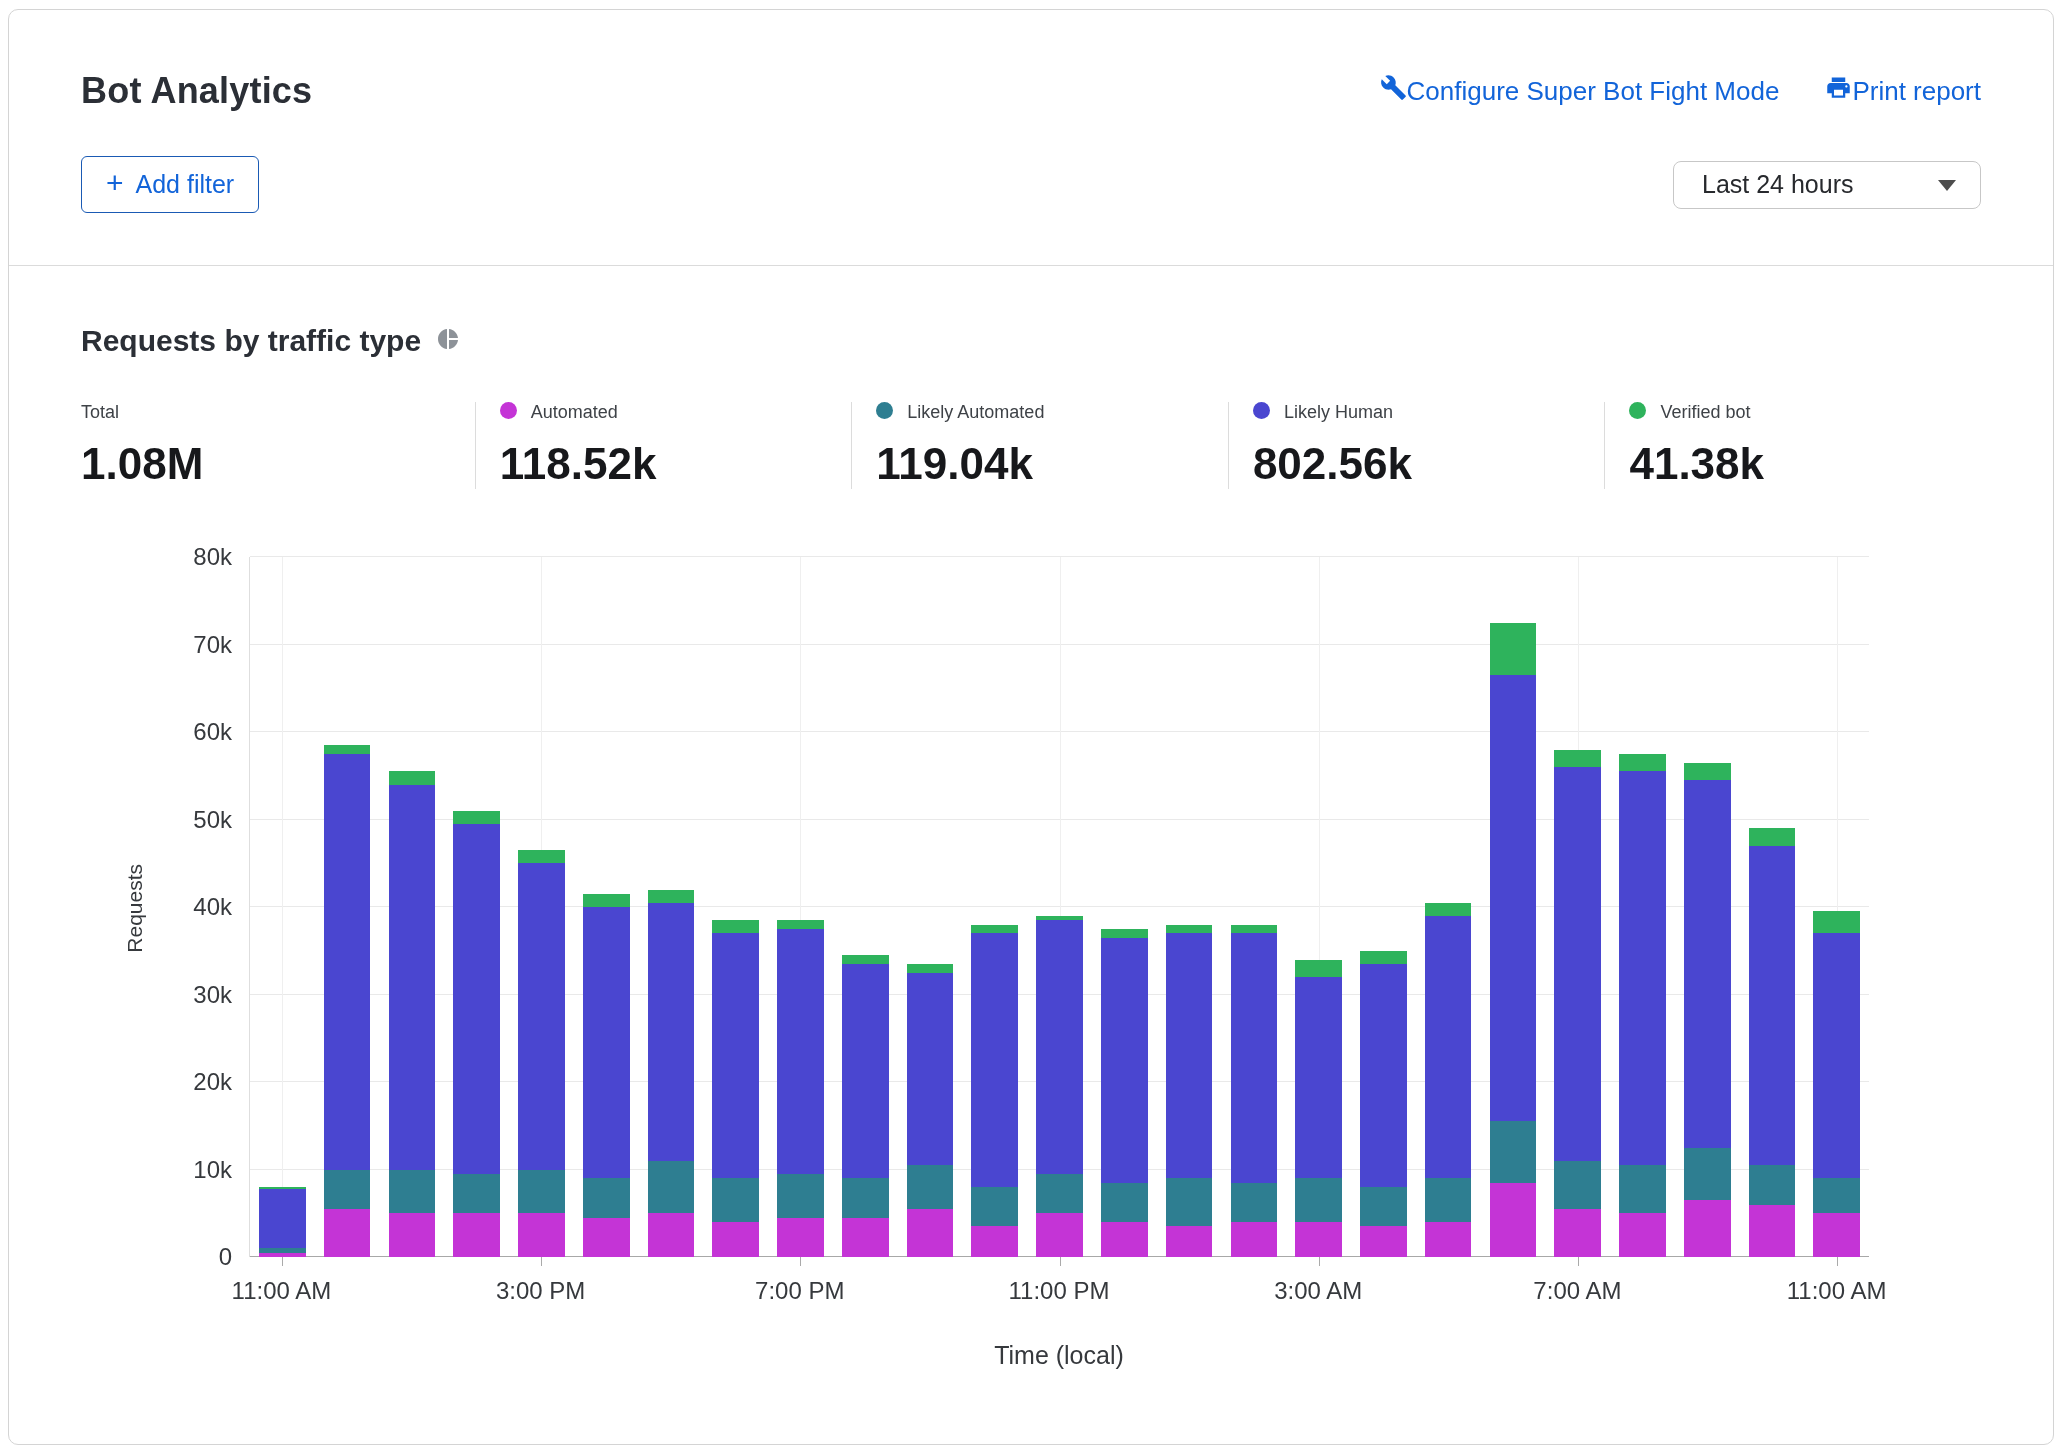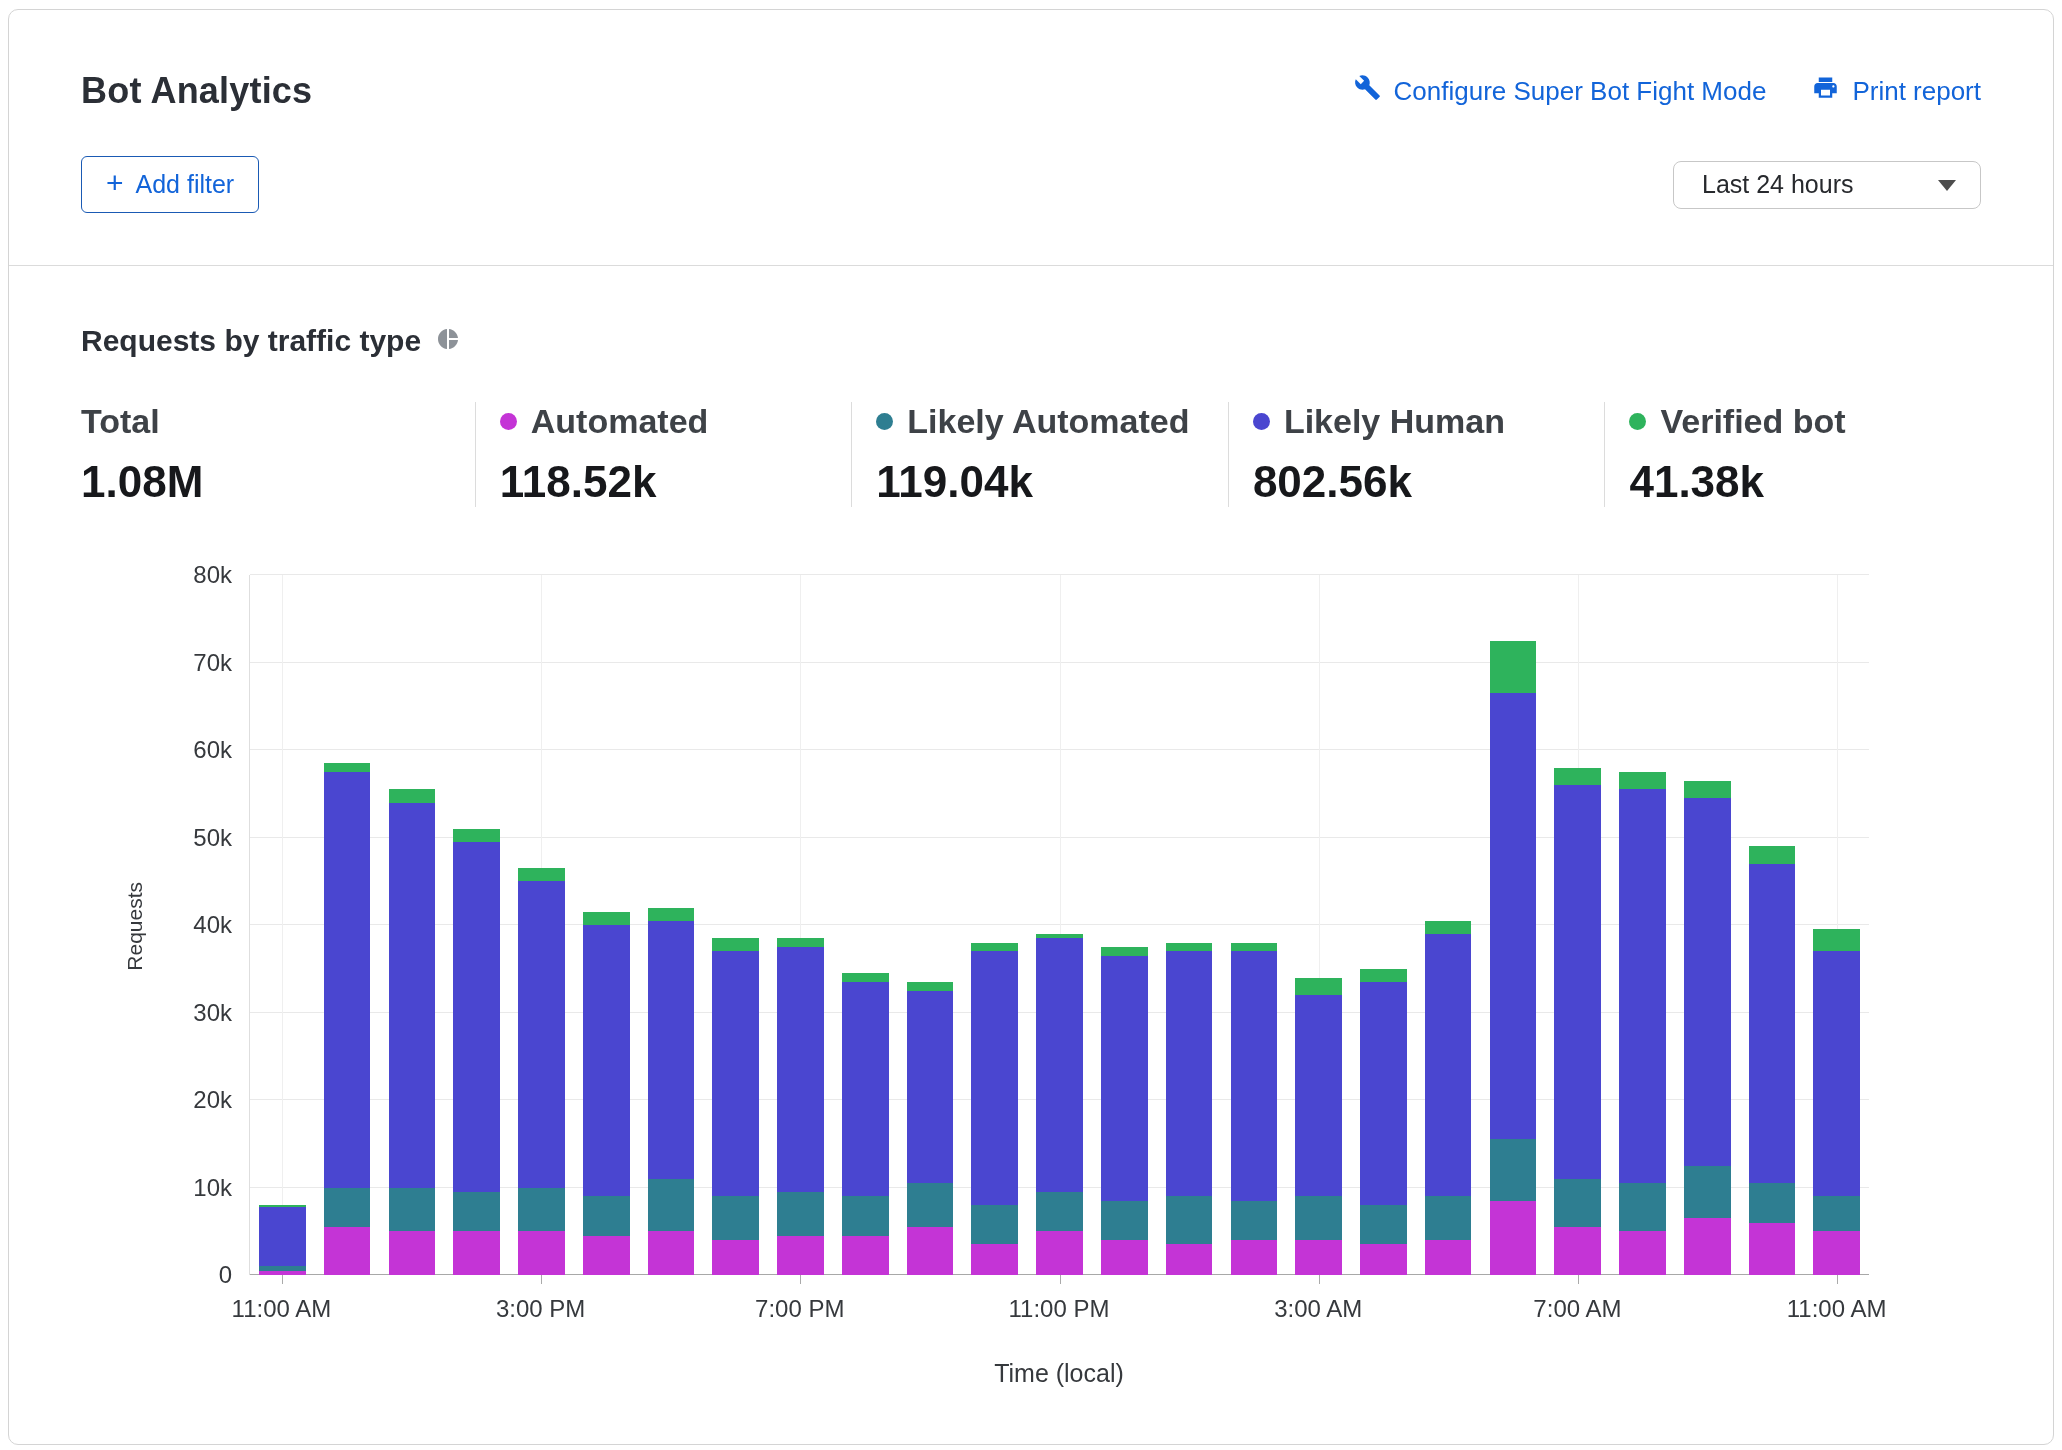--- a/index.html
+++ b/index.html
@@ -4,40 +4,40 @@
 <style>
   html,body{margin:0;padding:0;background:#fff;width:2062px;height:1450px;
     font-family:"Liberation Sans","DejaVu Sans",sans-serif;color:#2f3338;}
   .card{position:absolute;top:9px;left:8px;right:8px;bottom:5px;background:#fff;
     border:1px solid #d4d4d4;border-radius:10px;overflow:hidden;}
   
   .header{padding:60px 72px 0 72px;}
   .header-row1{display:flex;justify-content:space-between;align-items:center;}
   .page-title{font-size:36px;font-weight:700;color:#2b2f36;letter-spacing:.2px;}
   .header-links{display:flex;align-items:center;gap:46px;}
-  .hlink{display:flex;align-items:center;gap:13px;color:#1264d9;font-size:26px;cursor:pointer;}
+  .hlink{display:flex;align-items:center;color:#1264d9;font-size:26px;cursor:pointer;}
   .hlink svg{flex:0 0 auto;}
   .header-row2{display:flex;justify-content:space-between;align-items:center;margin-top:44px;padding-bottom:52px;}
   .add-filter{display:flex;align-items:center;gap:12px;border:1px solid #1a5ab4;border-radius:6px;
     background:#fff;color:#1264d9;font-size:25px;padding:13px 24px;cursor:pointer;font-family:inherit;}
   .add-filter .plus{font-size:30px;font-weight:400;line-height:20px;margin-top:-3px;}
   .range-select{position:relative;width:308px;height:48px;border:1px solid #c7c7c7;border-radius:8px;
     display:flex;align-items:center;padding:0 28px;font-size:25px;color:#27292d;cursor:pointer;background:#fff;box-sizing:border-box;}
   .chevron{position:absolute;right:24px;top:50%;margin-top:-5px;width:0;height:0;
     border-left:9px solid transparent;border-right:9px solid transparent;border-top:11px solid #4d4d4d;}
   .divider{border-top:1px solid #dbdbdb;}
   
   .section{padding:58px 72px 0 72px;}
   .section-title-row{display:flex;align-items:center;gap:15px;}
   .section-title{font-size:30px;font-weight:700;color:#2b2f36;}
   
   .stats{display:flex;margin-top:44px;}
   .stat{flex:1;padding-left:24px;border-left:1px solid #dcdcdc;min-width:0;}
   .stat:first-child{padding-left:0;border-left:none;flex:1.12;}
-  .stat-label{display:flex;align-items:center;gap:14px;font-size:34px;color:#3e4247;font-weight:bold;}
+  .stat-label{display:flex;gap:14px;font-size:18px;color:#3e4247;}
   .dot{width:17px;height:17px;border-radius:50%;flex:0 0 auto;}
   .stat-value{margin-top:16px;font-size:44px;font-weight:700;color:#17181b;}
   
   .chart{display:flex;margin:68px 112px 0 42px;}
   .y-axis-label{writing-mode:vertical-rl;transform:rotate(180deg);font-size:21px;color:#36393d;
     align-self:center;margin-bottom:110px;width:30px;text-align:center;}
   .plot-col{flex:1;min-width:0;}
   .plot{position:relative;height:700px;margin-left:96px;border-left:1px solid #dedede;}
   .hgrid{position:absolute;left:0;right:0;height:1px;background:#e9e9e9;}
   .hgrid.zero{background:#a8a8a8;}

